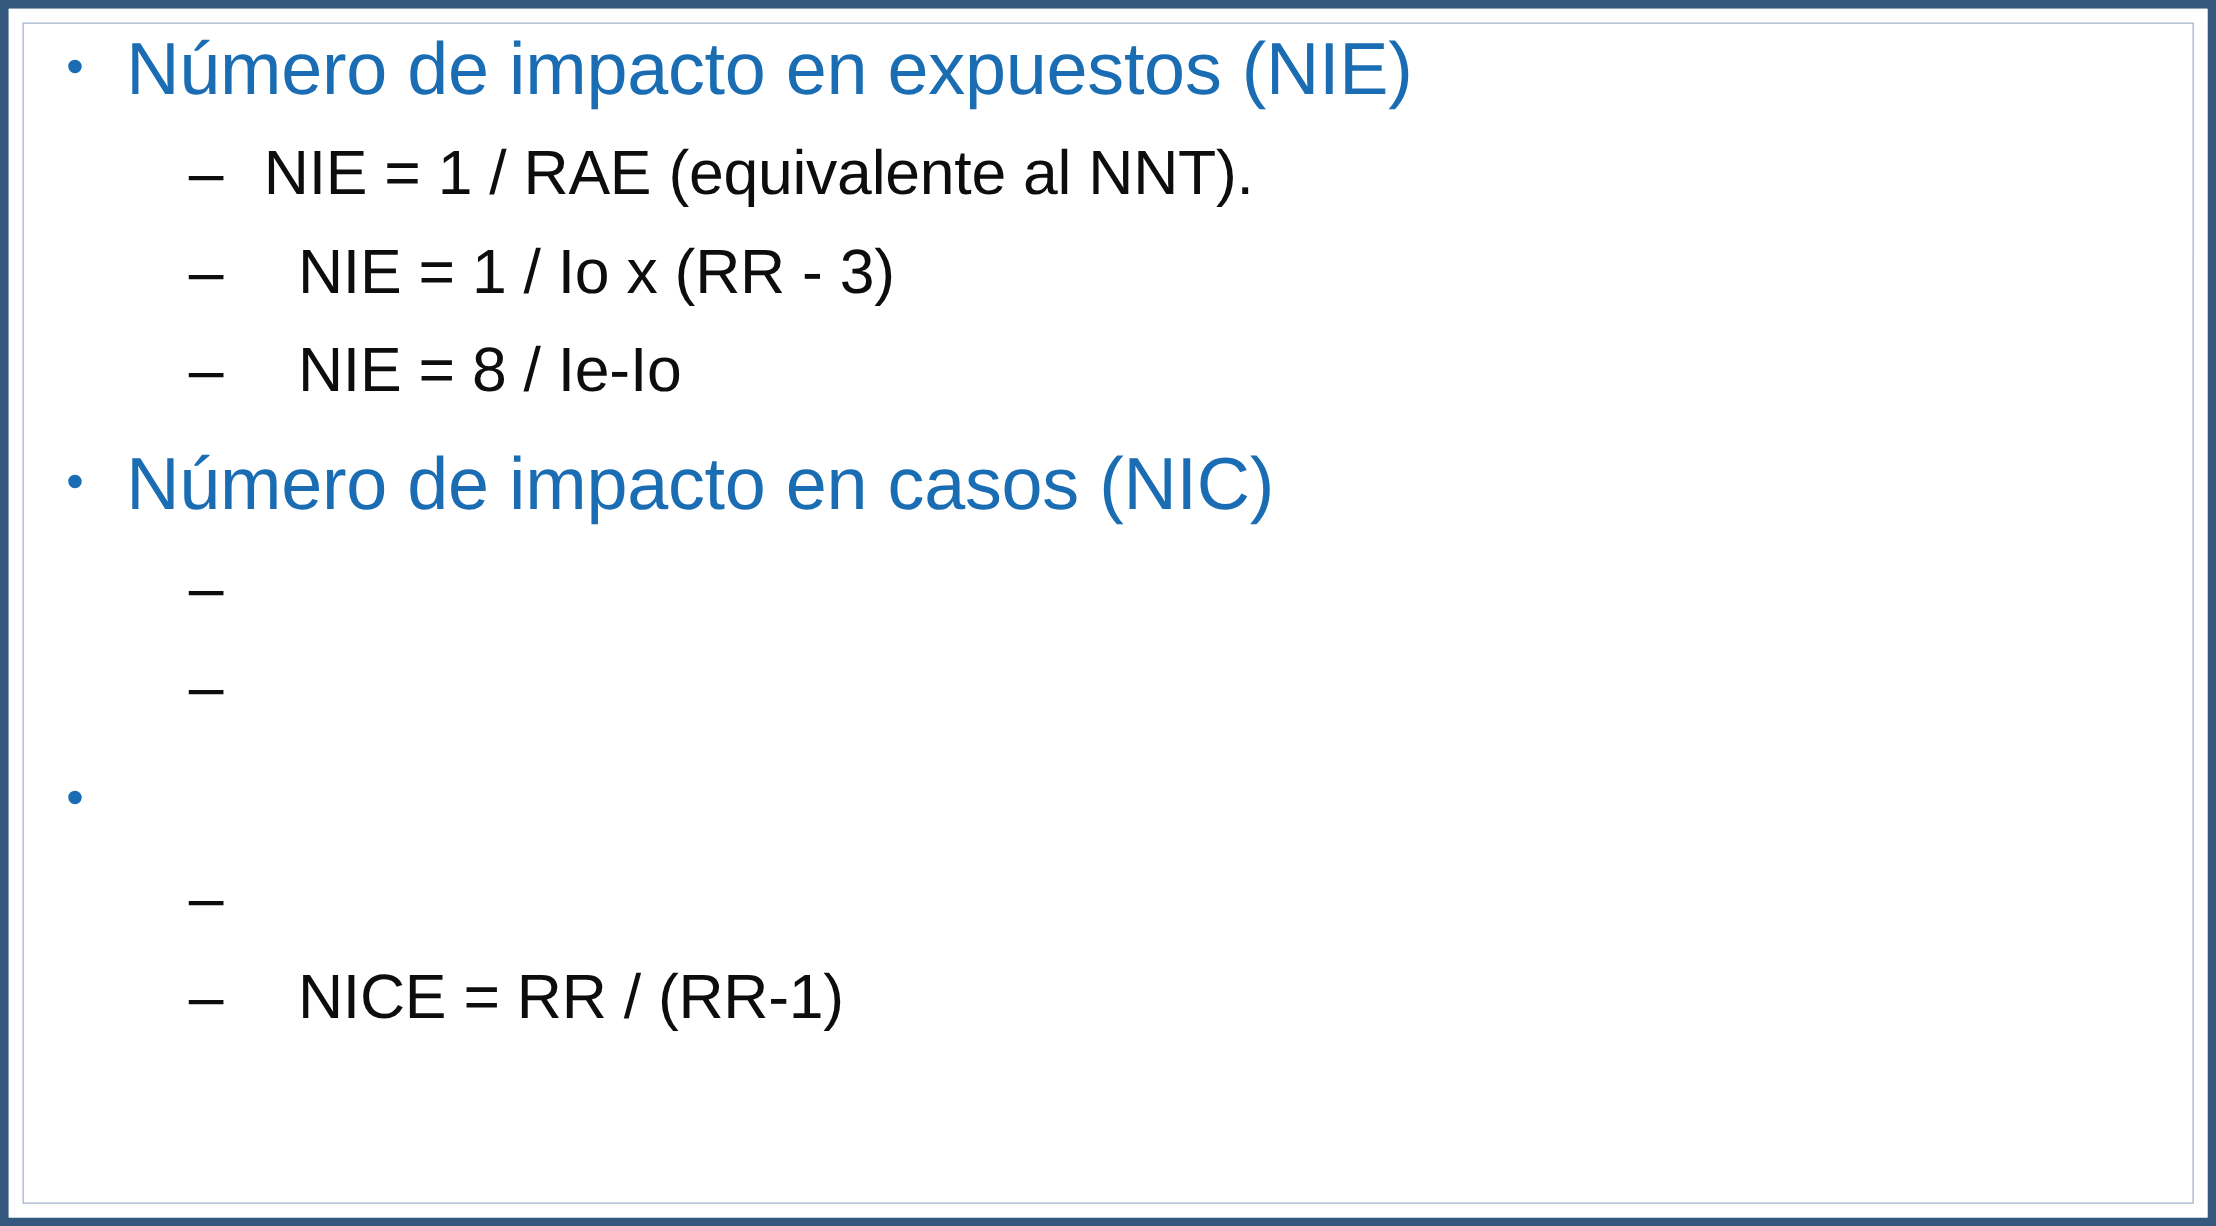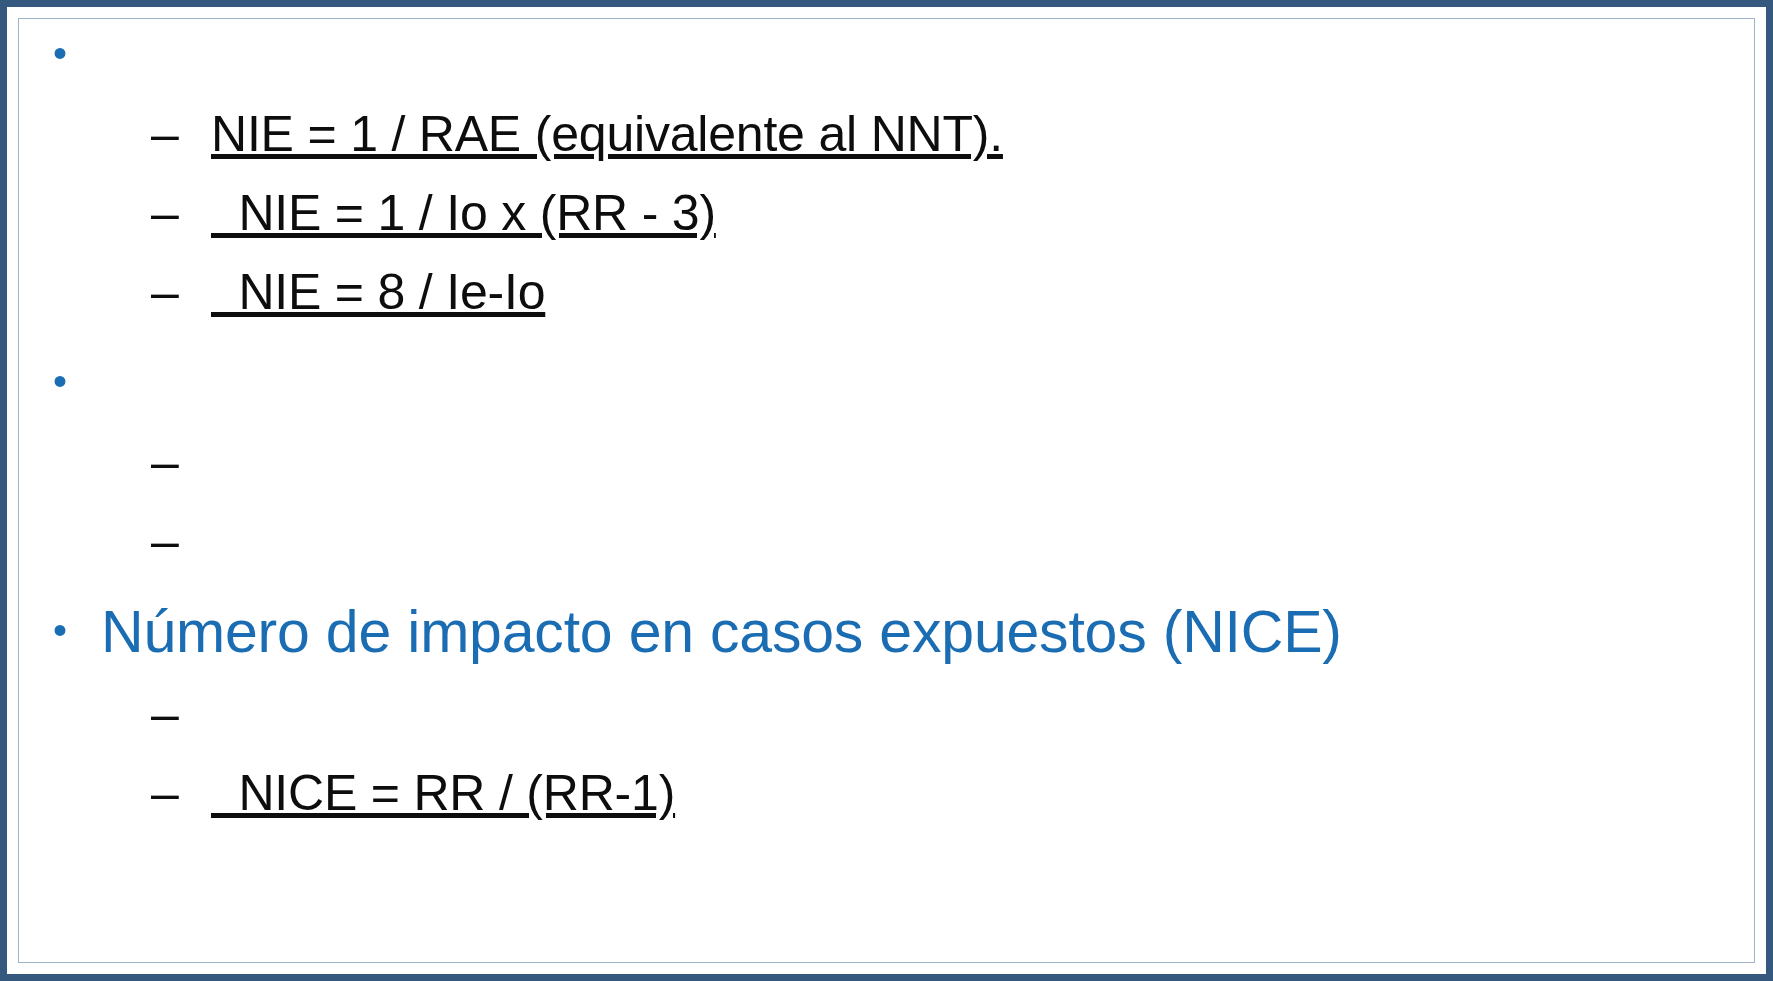--- a/index.html
+++ b/index.html
@@ -75,32 +75,33 @@
   }
   .bullet-l2 .marker {
     flex: 0 0 auto;
     width: 60px;
     margin-left: 120px;
     box-sizing: border-box;
     color: #0d0d0d;
     font-size: 50px;
     line-height: 1.06;
   }
-  .bullet-l2 .text { flex: 0 1 auto; text-decoration: underline; }
+  .bullet-l2 .text { flex: 0 1 auto; }
   .gap-md  { height: 26px; }
   .gap-lg  { height: 34px; }
 </style>
 </head>
 <body>
 
 <div class="slide-frame">
   <div class="slide-body">
 
     <div class="bullet-l1">
       <span class="marker">•</span>
+      <span class="text">Número de impacto en expuestos (NIE)</span>
     </div>
 
     <div class="gap-md"></div>
 
     <div class="bullet-l2">
       <span class="marker">–</span>
       <span class="text">NIE = 1 / RAE (equivalente al NNT).</span>
     </div>
 
     <div class="gap-md"></div>
@@ -114,39 +115,39 @@
 
     <div class="bullet-l2">
       <span class="marker">–</span>
       <span class="text">  NIE = 8 / Ie-Io</span>
     </div>
 
     <div class="gap-lg"></div>
 
     <div class="bullet-l1">
       <span class="marker">•</span>
+      <span class="text">Número de impacto en casos (NIC)</span>
     </div>
 
     <div class="gap-md"></div>
 
     <div class="bullet-l2">
       <span class="marker">–</span>
     </div>
 
     <div class="gap-md"></div>
 
     <div class="bullet-l2">
       <span class="marker">–</span>
     </div>
 
     <div class="gap-lg"></div>
 
     <div class="bullet-l1">
       <span class="marker">•</span>
-      <span class="text">Número de impacto en casos expuestos (NICE)</span>
     </div>
 
     <div class="gap-md"></div>
 
     <div class="bullet-l2">
       <span class="marker">–</span>
     </div>
 
     <div class="gap-md"></div>
 

